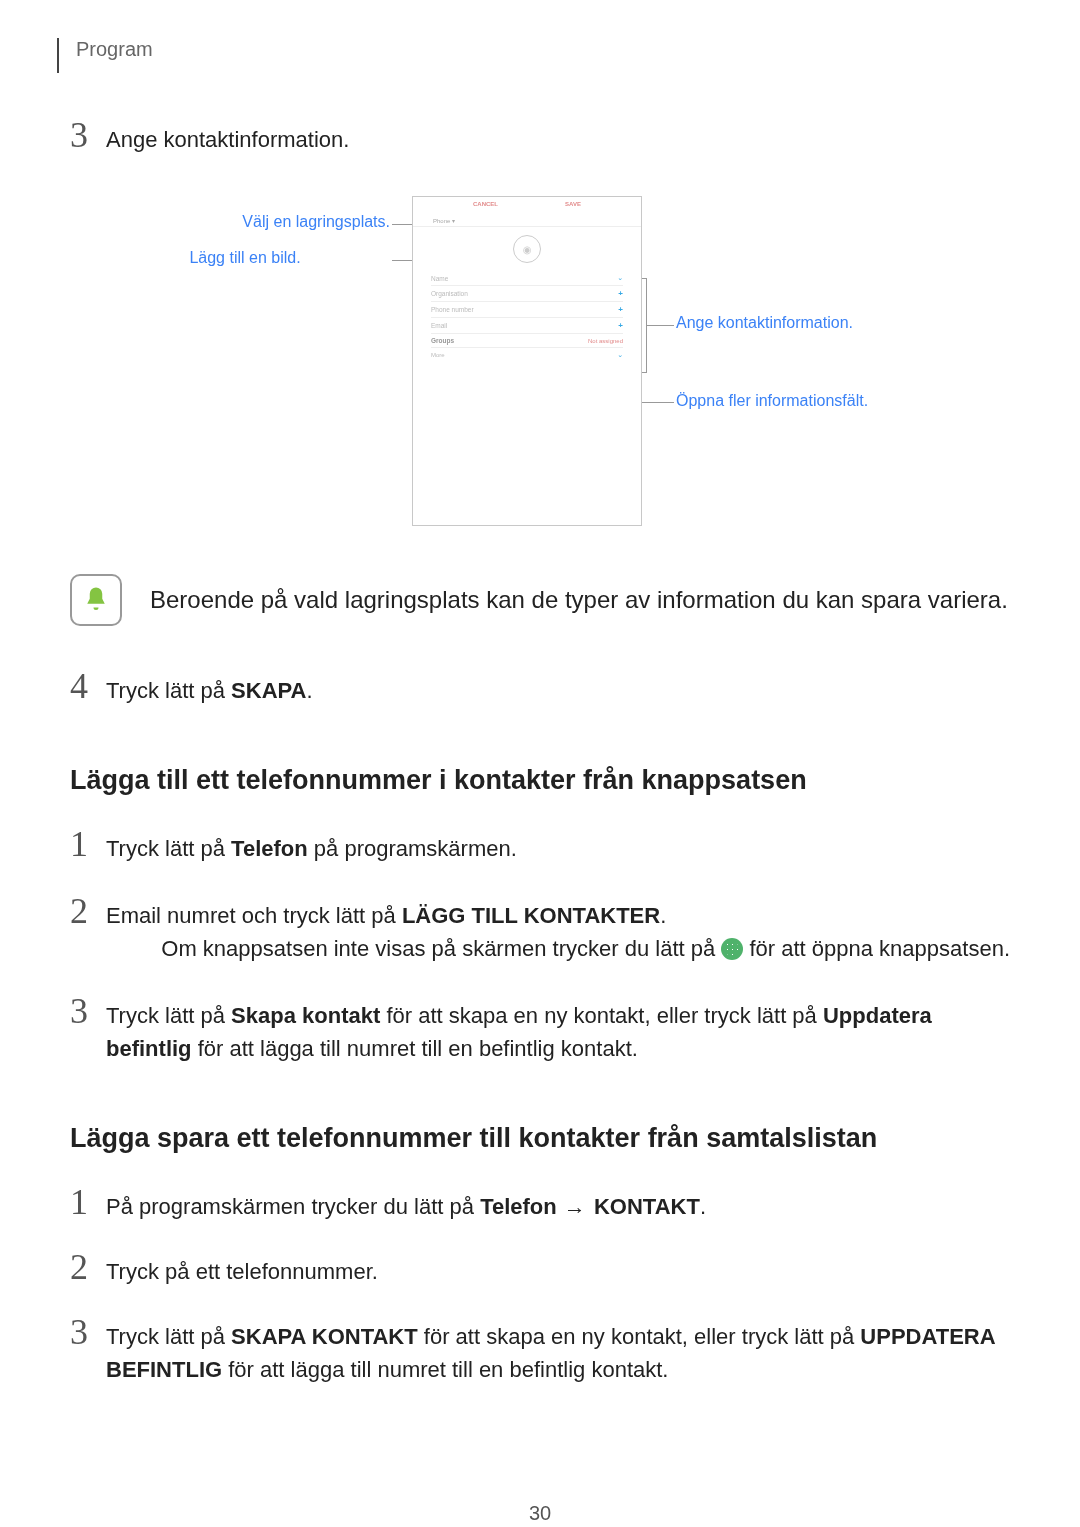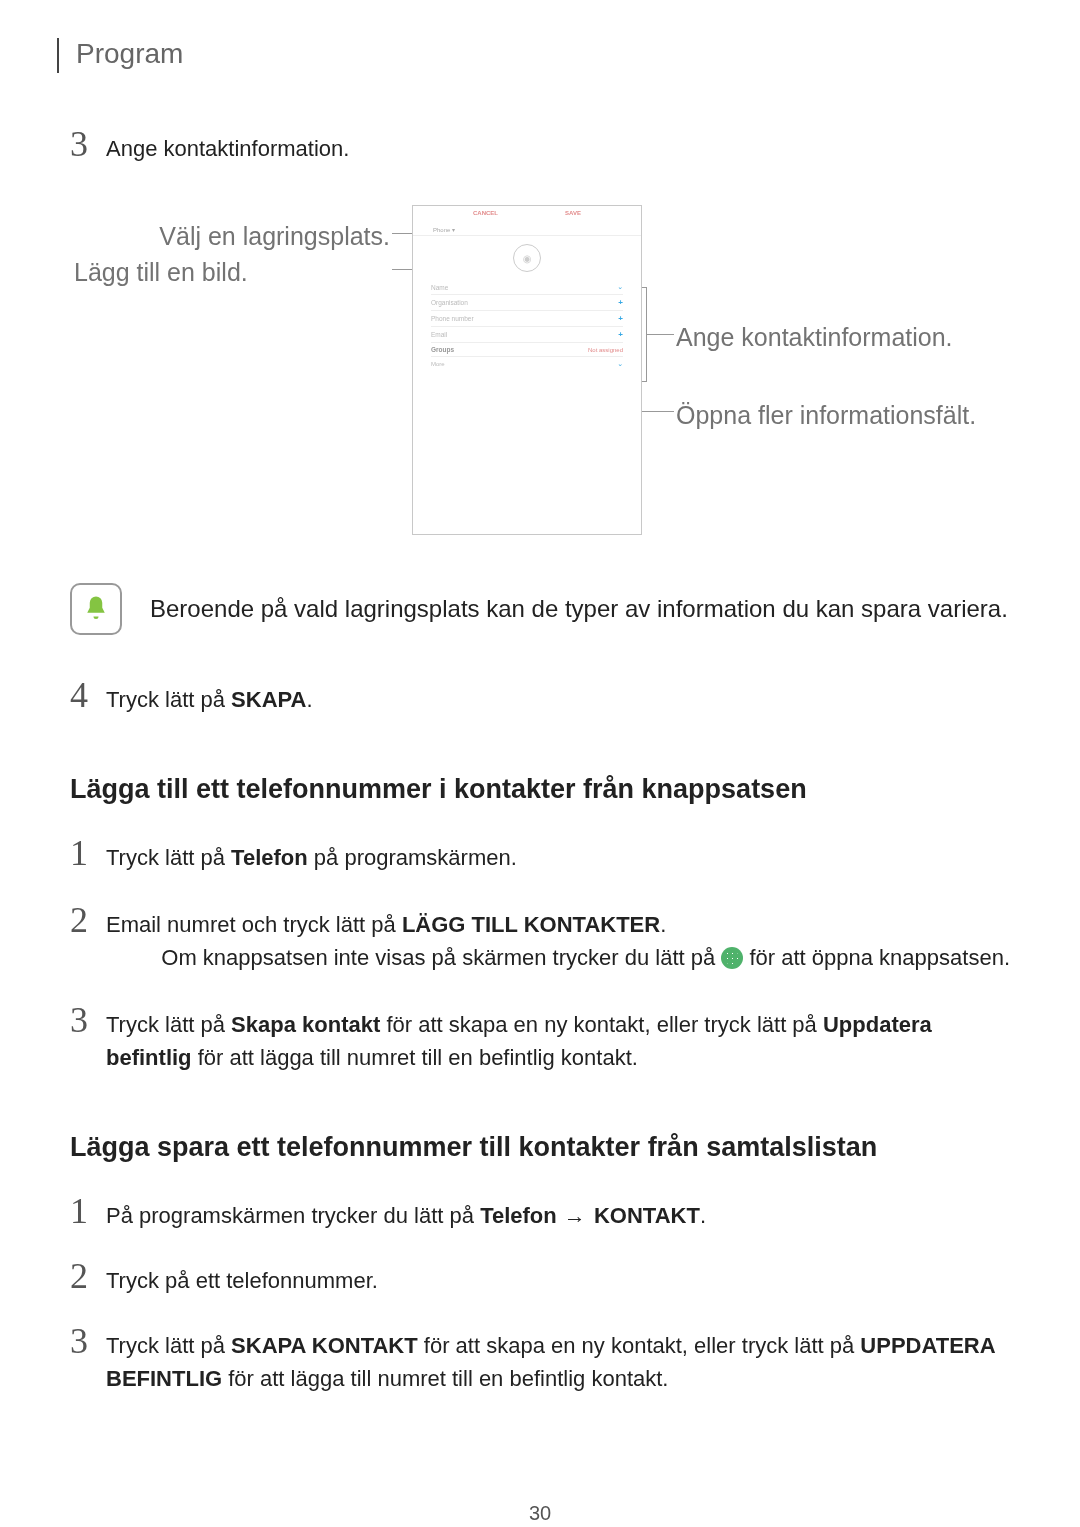--- a/index.html
+++ b/index.html
@@ -21,21 +21,21 @@
     position: absolute;
     left: 57px;
     top: 0;
     width: 2px;
     height: 35px;
     background: #444;
   }
   .section-title {
     margin-top: 38px;
     margin-left: 6px;
-    font-size: 28px;
+    font-size: 20px;
     color: #666;
   }
 
   .step-row {
     display: flex;
     align-items: baseline;
     margin-top: 56px;
   }
   .step-num {
     font-size: 36px;
@@ -122,22 +122,22 @@
     margin: 3px 18px;
     display: flex;
     justify-content: space-between;
     align-items: center;
   }
   .mock .more span.lbl { color: #bbb; }
   .mock .more span.chev { color: #38a9e4; font-size: 7px; }
 
   .callout-label {
     position: absolute;
-    font-size: 25px;
-    color: #737373;
+    font-size: 16px;
+    color: #3b82f6;
     white-space: nowrap;
   }
   .line-h {
     position: absolute;
     height: 1px;
     background: #999;
   }
   .line-v {
     position: absolute;
     width: 1px;
@@ -214,21 +214,21 @@
   <div class="step-row">
     <div class="step-num">3</div>
     <div class="step-text">Ange kontaktinformation.</div>
   </div>
 
   <div class="figure-zone">
 
     <div class="callout-label" style="left:0px; top:17px; width:320px; text-align:right;">Välj en lagringsplats.</div>
     <div class="line-h" style="left:322px; top:28px; width:40px;"></div>
 
-    <div class="callout-label" style="left:4px; top:53px; width:320px; text-align:left;">Lägg till en bild.</div>
+    <div class="callout-label" style="left:15px; top:53px; width:320px; text-align:center;">Lägg till en bild.</div>
     <div class="line-h" style="left:322px; top:64px; width:120px;"></div>
 
     <div class="callout-label" style="left:606px; top:118px;">Ange kontaktinformation.</div>
     <div class="line-h" style="left:576px; top:129px; width:28px;"></div>
     <div class="line-v" style="left:576px; top:82px; height:95px;"></div>
     <div class="line-h" style="left:560px; top:82px; width:16px;"></div>
     <div class="line-h" style="left:560px; top:176px; width:16px;"></div>
 
     <div class="callout-label" style="left:606px; top:196px;">Öppna fler informationsfält.</div>
     <div class="line-h" style="left:560px; top:206px; width:44px;"></div>

